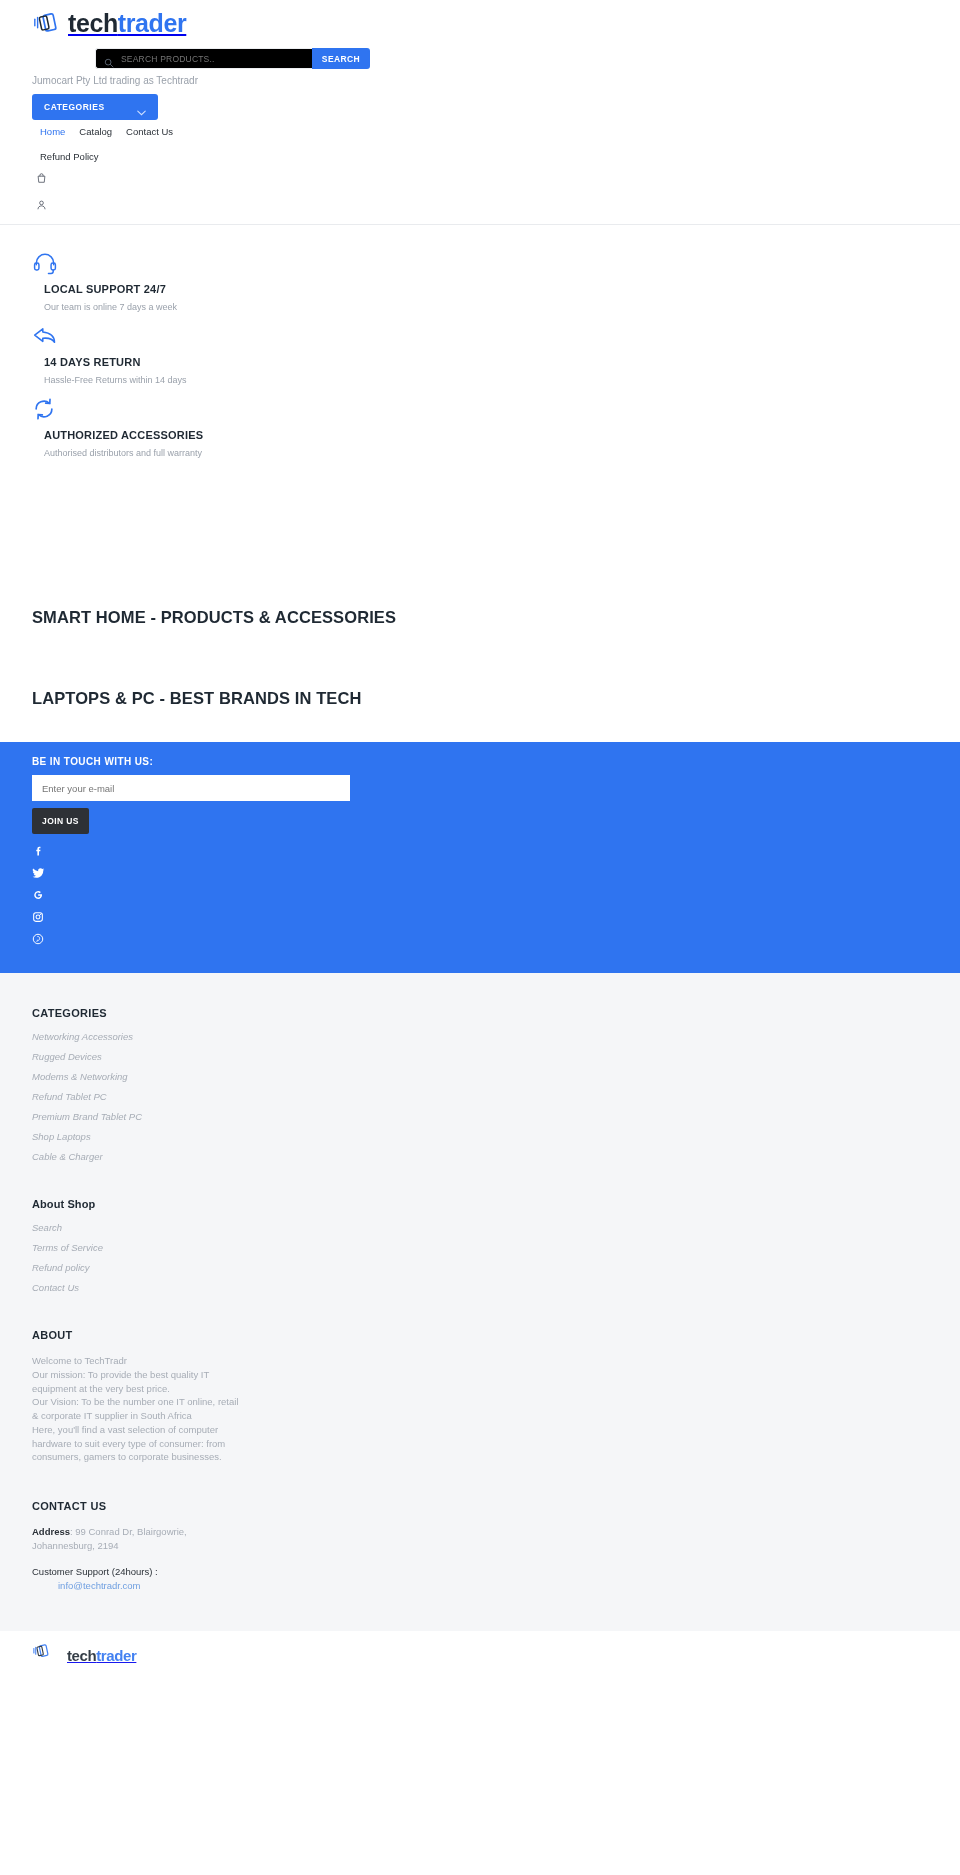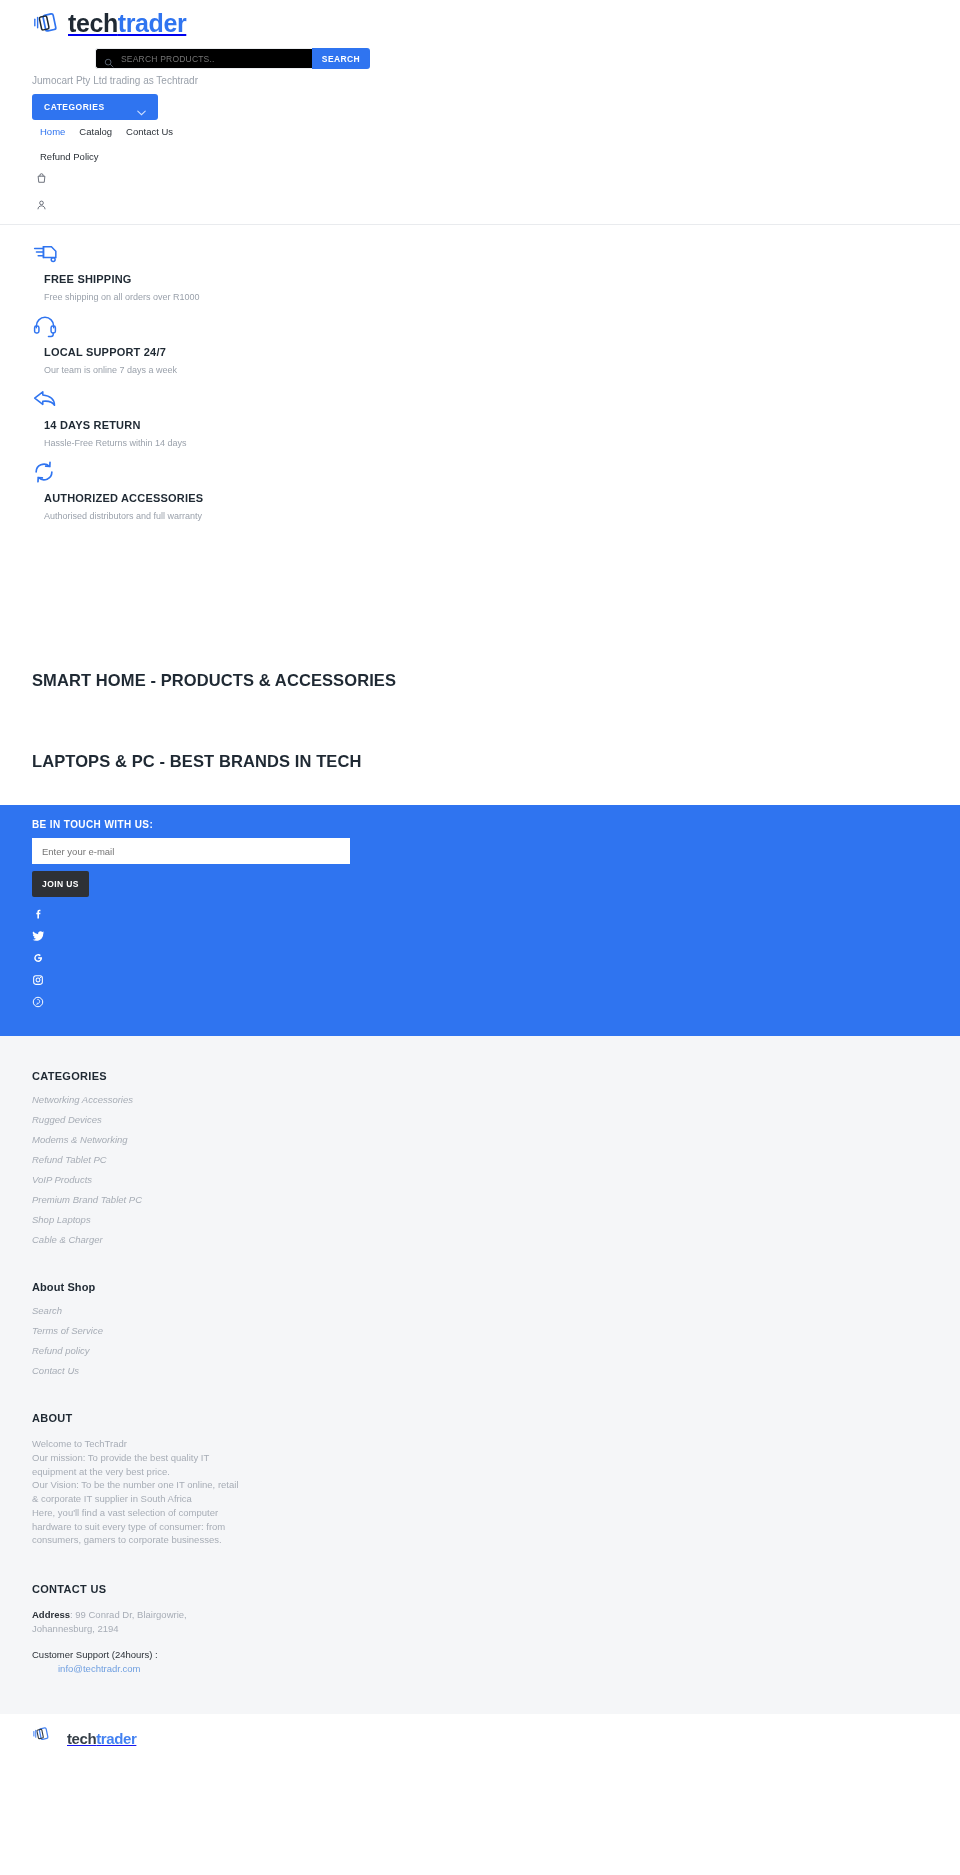--- a/index.html
+++ b/index.html
@@ -200,36 +200,20 @@
         <path d="M3.2 16c0-3.4 2.6-5.6 5.8-5.6S14.8 12.6 14.8 16" fill="none" stroke="#3b4250" stroke-width="1.2"></path>
       </svg>
     </a>
   </div>
 
   <div class="hr"></div>
 </div>
 
 <section class="features">
 
-  <div class="feature f1">
-    <div class="fico">
-      <svg viewBox="0 0 34 26" width="30" height="24">
-        <g fill="none" stroke="#2f74f0" stroke-width="1.7" stroke-linecap="round">
-          <path d="M13 6h9l5 5v7h-14z"></path>
-          <path d="M13 6v12"></path>
-          <line x1="3" y1="8" x2="12" y2="8"></line>
-          <line x1="5" y1="12" x2="12" y2="12"></line>
-          <line x1="7" y1="16" x2="12" y2="16"></line>
-          <circle cx="24" cy="20.5" r="2.2"></circle>
-        </g>
-      </svg>
-    </div>
-    <h3>FREE SHIPPING</h3>
-    <p>Free shipping on all orders over R1000</p>
-  </div>
 
   <div class="feature f2">
     <div class="fico">
       <svg viewBox="0 0 30 26" width="26" height="24">
         <g fill="none" stroke="#2f74f0" stroke-width="1.7" stroke-linecap="round">
           <path d="M5 15v-2a10 10 0 0 1 20 0v2"></path>
           <rect x="3" y="13" width="5" height="8" rx="2"></rect>
           <rect x="22" y="13" width="5" height="8" rx="2"></rect>
           <path d="M24.5 21v1.5a2.5 2.5 0 0 1-2.5 2.5h-3"></path>
         </g>
@@ -312,21 +296,20 @@
 
 <footer class="footer">
 
   <div class="f-block">
     <div class="f-head">CATEGORIES</div>
     <div class="f-list">
       <a href="#">Networking Accessories</a>
       <a href="#">Rugged Devices</a>
       <a href="#">Modems &amp; Networking</a>
       <a href="#">Refund Tablet PC</a>
-      <a href="#">VoIP Products</a>
       <a href="#">Premium Brand Tablet PC</a>
       <a href="#">Shop Laptops</a>
       <a href="#">Cable &amp; Charger</a>
     </div>
   </div>
 
   <div class="f-block">
     <div class="f-head mixed">About Shop</div>
     <div class="f-list">
       <a href="#">Search</a>

